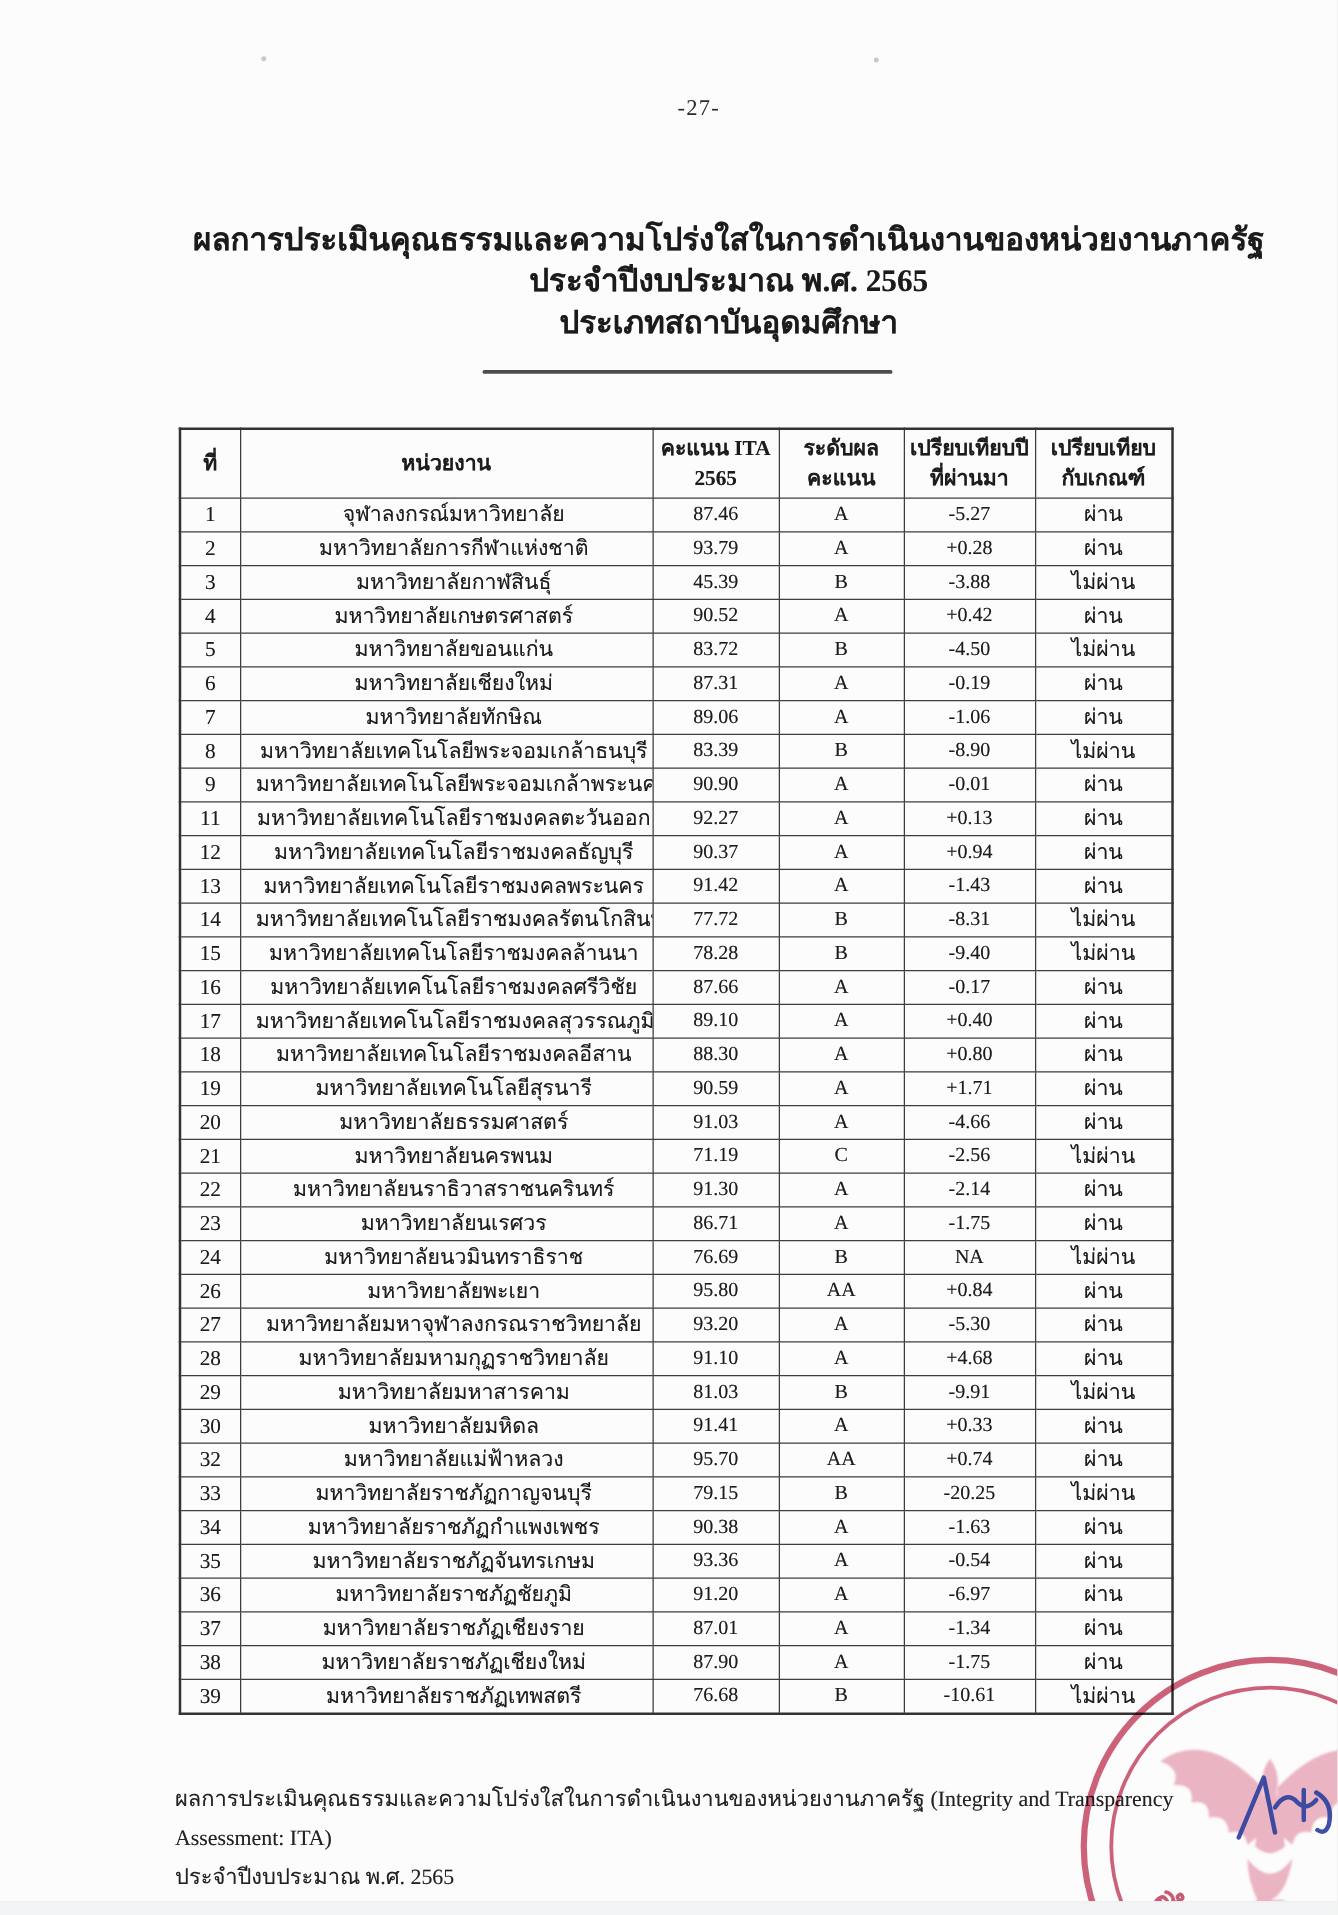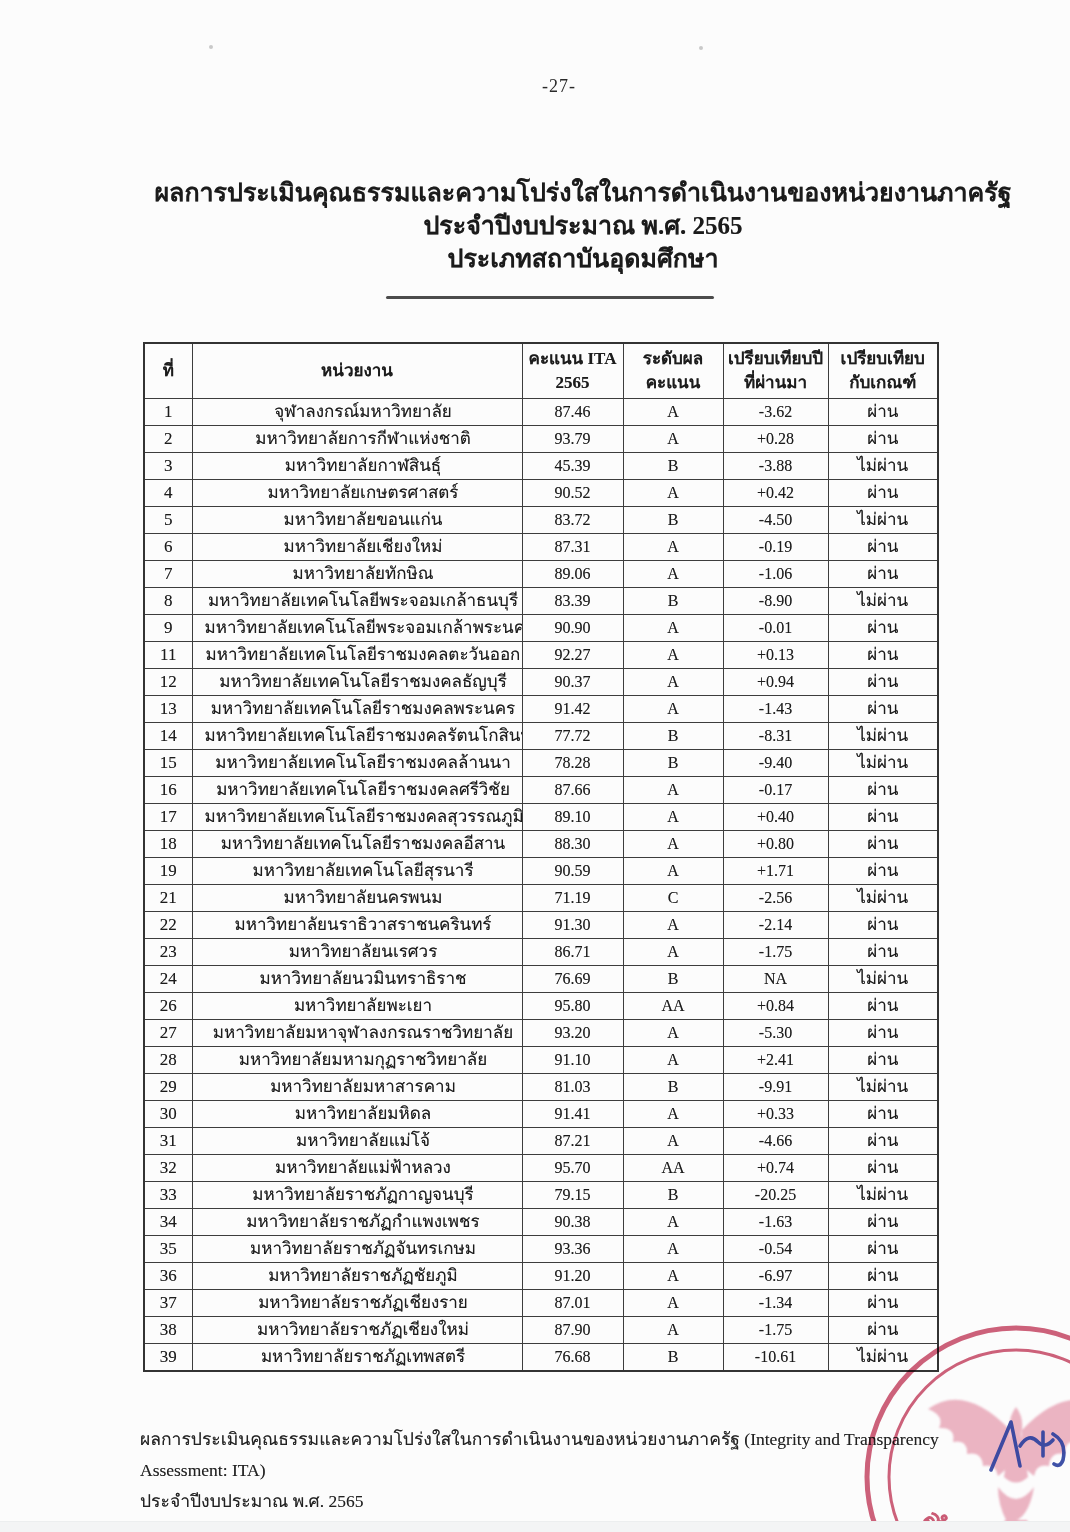--- a/index.html
+++ b/index.html
@@ -131,21 +131,21 @@
           <span class="hdr-line">กับเกณฑ์</span>
         </th>
       </tr>
     </thead>
     <tbody>
         <tr>
           <td class="cell-no">1</td>
           <td class="cell-agency">จุฬาลงกรณ์มหาวิทยาลัย</td>
           <td class="cell-score">87.46</td>
           <td class="cell-level">A</td>
-          <td class="cell-cmp">-3.62</td>
+          <td class="cell-cmp">-5.27</td>
           <td class="cell-crit">ผ่าน</td>
         </tr>
         <tr>
           <td class="cell-no">2</td>
           <td class="cell-agency">มหาวิทยาลัยการกีฬาแห่งชาติ</td>
           <td class="cell-score">93.79</td>
           <td class="cell-level">A</td>
           <td class="cell-cmp">+0.28</td>
           <td class="cell-crit">ผ่าน</td>
         </tr>
@@ -268,20 +268,28 @@
           <td class="cell-level">A</td>
           <td class="cell-cmp">+0.80</td>
           <td class="cell-crit">ผ่าน</td>
         </tr>
         <tr>
           <td class="cell-no">19</td>
           <td class="cell-agency">มหาวิทยาลัยเทคโนโลยีสุรนารี</td>
           <td class="cell-score">90.59</td>
           <td class="cell-level">A</td>
           <td class="cell-cmp">+1.71</td>
+          <td class="cell-crit">ผ่าน</td>
+        </tr>
+        <tr>
+          <td class="cell-no">20</td>
+          <td class="cell-agency">มหาวิทยาลัยธรรมศาสตร์</td>
+          <td class="cell-score">91.03</td>
+          <td class="cell-level">A</td>
+          <td class="cell-cmp">-4.66</td>
           <td class="cell-crit">ผ่าน</td>
         </tr>
         <tr>
           <td class="cell-no">21</td>
           <td class="cell-agency">มหาวิทยาลัยนครพนม</td>
           <td class="cell-score">71.19</td>
           <td class="cell-level">C</td>
           <td class="cell-cmp">-2.56</td>
           <td class="cell-crit">ไม่ผ่าน</td>
         </tr>
@@ -323,45 +331,37 @@
           <td class="cell-score">93.20</td>
           <td class="cell-level">A</td>
           <td class="cell-cmp">-5.30</td>
           <td class="cell-crit">ผ่าน</td>
         </tr>
         <tr>
           <td class="cell-no">28</td>
           <td class="cell-agency">มหาวิทยาลัยมหามกุฏราชวิทยาลัย</td>
           <td class="cell-score">91.10</td>
           <td class="cell-level">A</td>
-          <td class="cell-cmp">+2.41</td>
+          <td class="cell-cmp">+4.68</td>
           <td class="cell-crit">ผ่าน</td>
         </tr>
         <tr>
           <td class="cell-no">29</td>
           <td class="cell-agency">มหาวิทยาลัยมหาสารคาม</td>
           <td class="cell-score">81.03</td>
           <td class="cell-level">B</td>
           <td class="cell-cmp">-9.91</td>
           <td class="cell-crit">ไม่ผ่าน</td>
         </tr>
         <tr>
           <td class="cell-no">30</td>
           <td class="cell-agency">มหาวิทยาลัยมหิดล</td>
           <td class="cell-score">91.41</td>
           <td class="cell-level">A</td>
           <td class="cell-cmp">+0.33</td>
-          <td class="cell-crit">ผ่าน</td>
-        </tr>
-        <tr>
-          <td class="cell-no">31</td>
-          <td class="cell-agency">มหาวิทยาลัยแม่โจ้</td>
-          <td class="cell-score">87.21</td>
-          <td class="cell-level">A</td>
-          <td class="cell-cmp">-4.66</td>
           <td class="cell-crit">ผ่าน</td>
         </tr>
         <tr>
           <td class="cell-no">32</td>
           <td class="cell-agency">มหาวิทยาลัยแม่ฟ้าหลวง</td>
           <td class="cell-score">95.70</td>
           <td class="cell-level">AA</td>
           <td class="cell-cmp">+0.74</td>
           <td class="cell-crit">ผ่าน</td>
         </tr>

